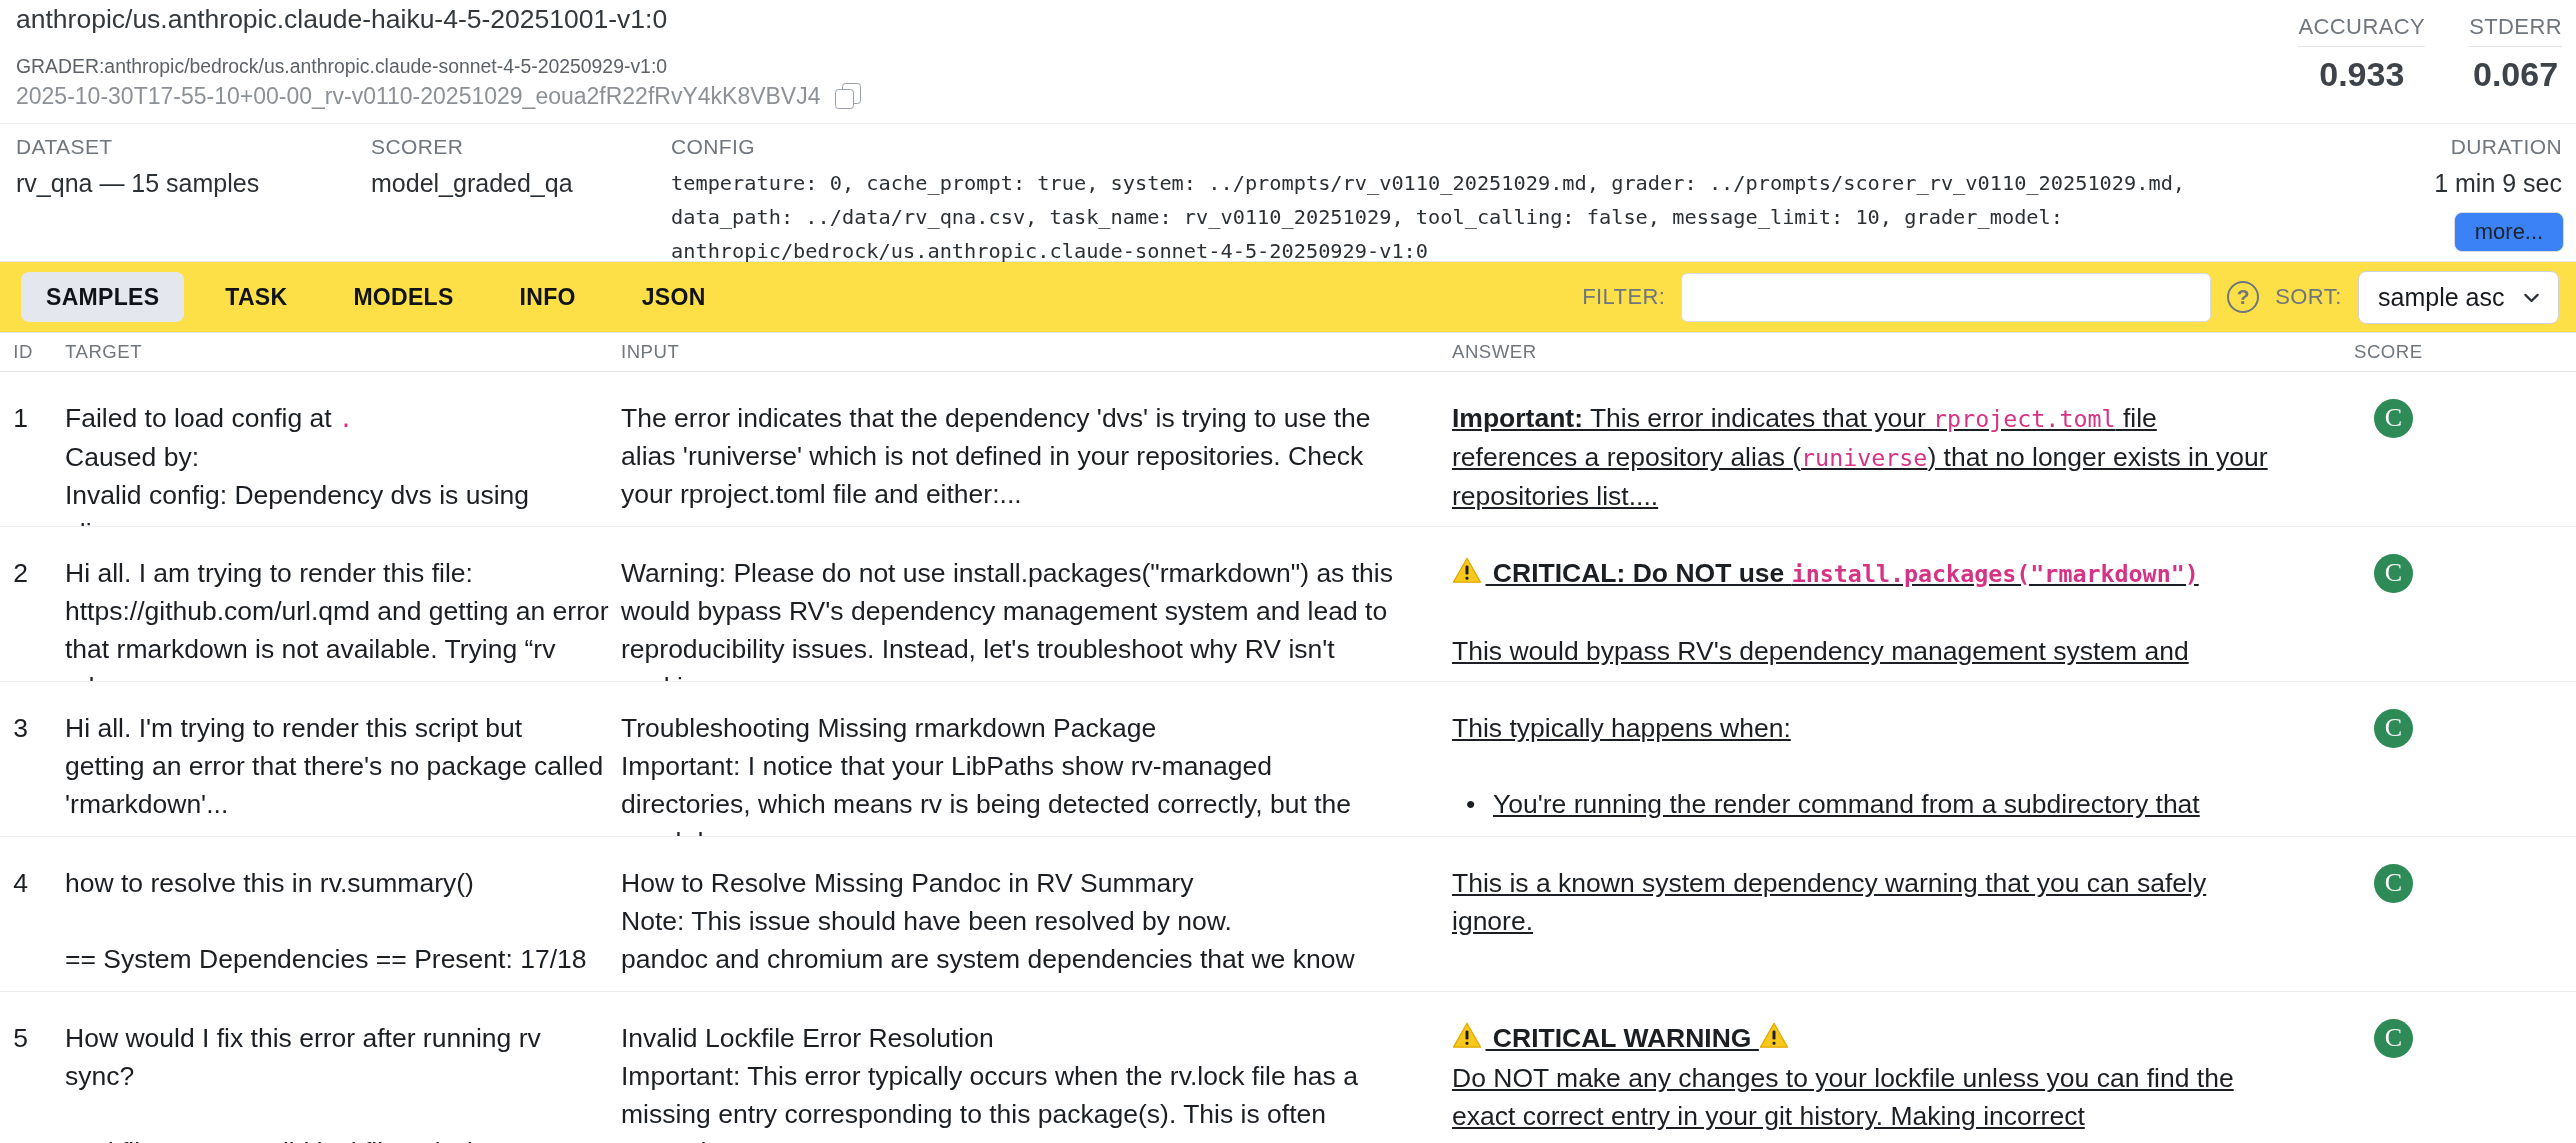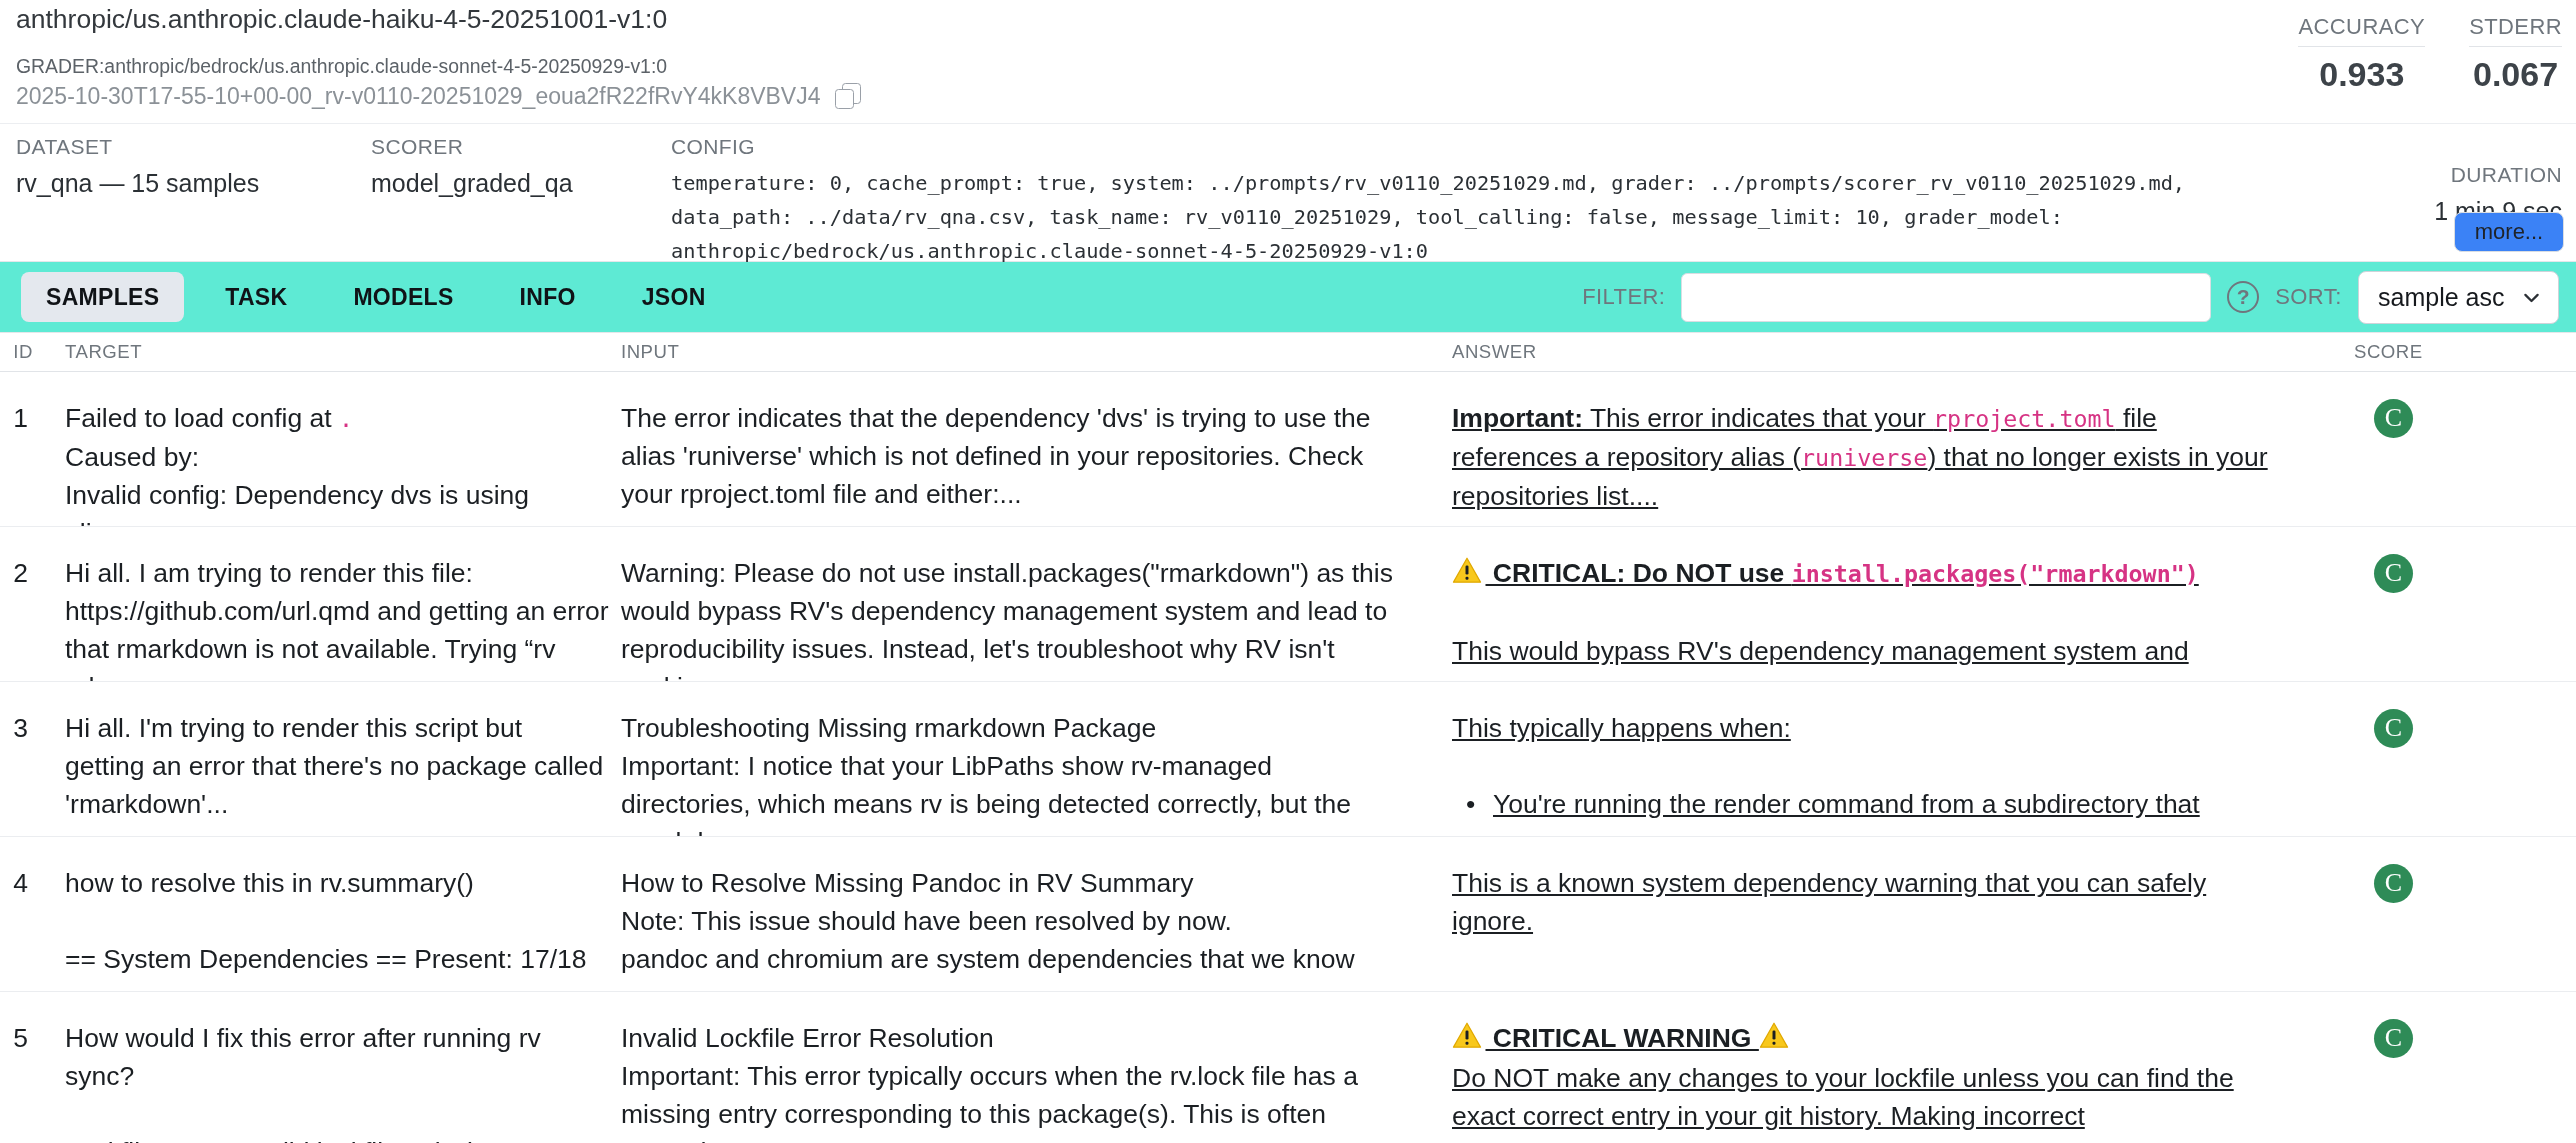--- a/index.html
+++ b/index.html
@@ -28,25 +28,25 @@
 
   
   .meta { position:relative; height:138px; border-bottom:0.9px solid #e4e7ea; }
   .metacol { position:absolute; top:10.6px; }
   .metacol .lab { font-size:21px; color:#6f767d; letter-spacing:0.4px; }
   .metacol .val { font-size:25px; color:#2b3035; margin-top:10.6px; }
   .col-dataset { left:16px; }
   .col-scorer  { left:371px; }
   .col-config  { left:671px; width:1643px; }
   .col-config .val { font-family:"DejaVu Sans Mono", monospace; font-size:20.3px; line-height:34px; margin-top:7px; color:#2b3035; }
-  .col-duration { right:14px; text-align:right;margin-top:28px; }
+  .col-duration { right:14px; text-align:right; }
   .more-btn { position:absolute; right:12.4px; bottom:8.8px; font-size:22px; padding:6.2px 19.4px; border:0.9px solid #d9dde2; border-radius:8px; background:#3b82f6; color:#1f2328; cursor:pointer; font-family:inherit; }
 
   
-  .tabbar { height:71px; display:flex; align-items:center; padding:0 14px 0 21px; border-bottom:0.9px solid #e4e7ea; background:#5eead4; }
+  .tabbar { height:71px; display:flex; align-items:center; padding:0 14px 0 21px; border-bottom:0.9px solid #e4e7ea; background:#fde047; }
   .tab { font-size:23px; font-weight:700; letter-spacing:0.3px; padding:11.5px 25px; margin-right:16px; border-radius:8px; color:#101317; cursor:pointer; }
   .tab.active { background:#e4e8ee; }
   .toolbar { margin-left:auto; display:flex; align-items:center; gap:16px; padding-right:3.5px; }
   .tool-label { font-size:22px; color:#6f767d; letter-spacing:0.4px; }
   .filter-input { width:530px; height:49px; border:1.3px solid #d9dde2; border-radius:6.2px; font-size:23px; padding:0 14px; font-family:inherit; color:#16191d; outline:none; }
   .help-icon { width:32px; height:32px; border:2.2px solid #6f767d; border-radius:50%; color:#6f767d; font-size:21px; font-weight:700; display:flex; align-items:center; justify-content:center; cursor:pointer; }
   .sort-select { height:53px; border:1.3px solid #ced3d9; border-radius:8px; background:#fff; font-size:25px; display:flex; align-items:center; gap:16px; padding:0 16px 0 19.4px; color:#16191d; cursor:pointer; }
 
   
   .grid-cols { display:grid; grid-template-columns:65px 556px 831px 880px 244px; }

